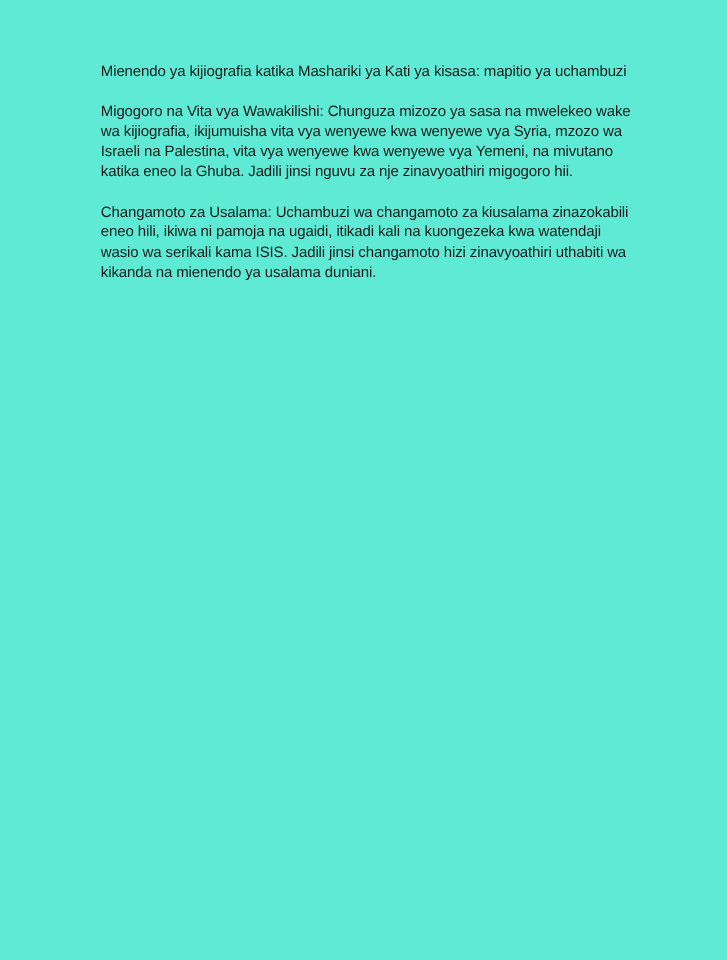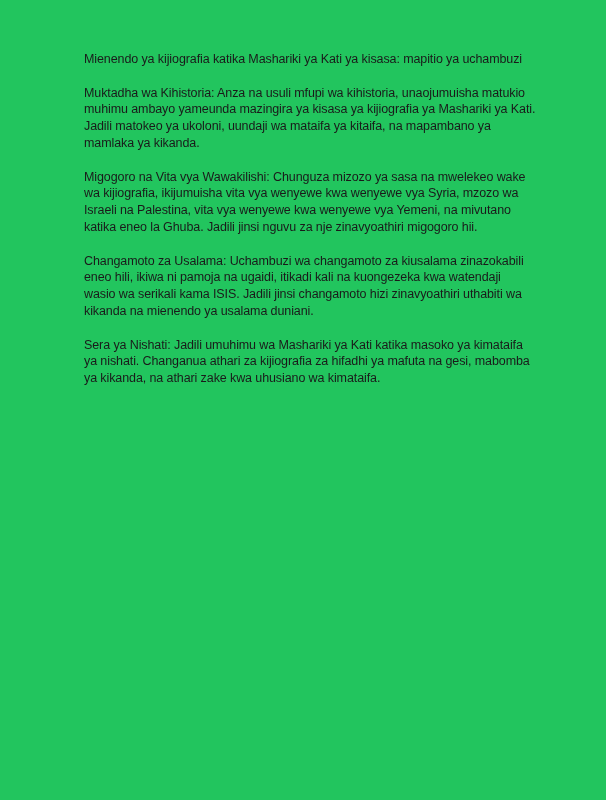--- a/index.html
+++ b/index.html
@@ -4,21 +4,21 @@
 <style>
   html, body {
     margin: 0;
     padding: 0;
     background: #ffffff;
   }
   .page {
     position: relative;
     width: 606px;
     height: 800px;
-    background: #22c55e;
+    background: #5eead4;
     overflow: hidden;
     font-family: "Liberation Sans", sans-serif;
     color: #1a1a1a;
   }
   .content {
     position: absolute;
     top: 51px;
     left: 84px;
     width: 470px;
     font-size: 12.5px;
@@ -31,29 +31,22 @@
     white-space: pre-line;
     font-weight: normal;
   }
 </style>
 </head>
 <body>
 
 <div class="page">
   <div class="content">
     <p class="doc-title">Mienendo ya kijiografia katika Mashariki ya Kati ya kisasa: mapitio ya uchambuzi</p>
-    <p class="para">Muktadha wa Kihistoria: Anza na usuli mfupi wa kihistoria, unaojumuisha matukio
-muhimu ambayo yameunda mazingira ya kisasa ya kijiografia ya Mashariki ya Kati.
-Jadili matokeo ya ukoloni, uundaji wa mataifa ya kitaifa, na mapambano ya
-mamlaka ya kikanda.</p>
     <p class="para">Migogoro na Vita vya Wawakilishi: Chunguza mizozo ya sasa na mwelekeo wake
 wa kijiografia, ikijumuisha vita vya wenyewe kwa wenyewe vya Syria, mzozo wa
 Israeli na Palestina, vita vya wenyewe kwa wenyewe vya Yemeni, na mivutano
 katika eneo la Ghuba. Jadili jinsi nguvu za nje zinavyoathiri migogoro hii.</p>
     <p class="para">Changamoto za Usalama: Uchambuzi wa changamoto za kiusalama zinazokabili
 eneo hili, ikiwa ni pamoja na ugaidi, itikadi kali na kuongezeka kwa watendaji
 wasio wa serikali kama ISIS. Jadili jinsi changamoto hizi zinavyoathiri uthabiti wa
 kikanda na mienendo ya usalama duniani.</p>
-    <p class="para">Sera ya Nishati: Jadili umuhimu wa Mashariki ya Kati katika masoko ya kimataifa
-ya nishati. Changanua athari za kijiografia za hifadhi ya mafuta na gesi, mabomba
-ya kikanda, na athari zake kwa uhusiano wa kimataifa.</p>
   </div>
 </div>
 
 </body></html>

